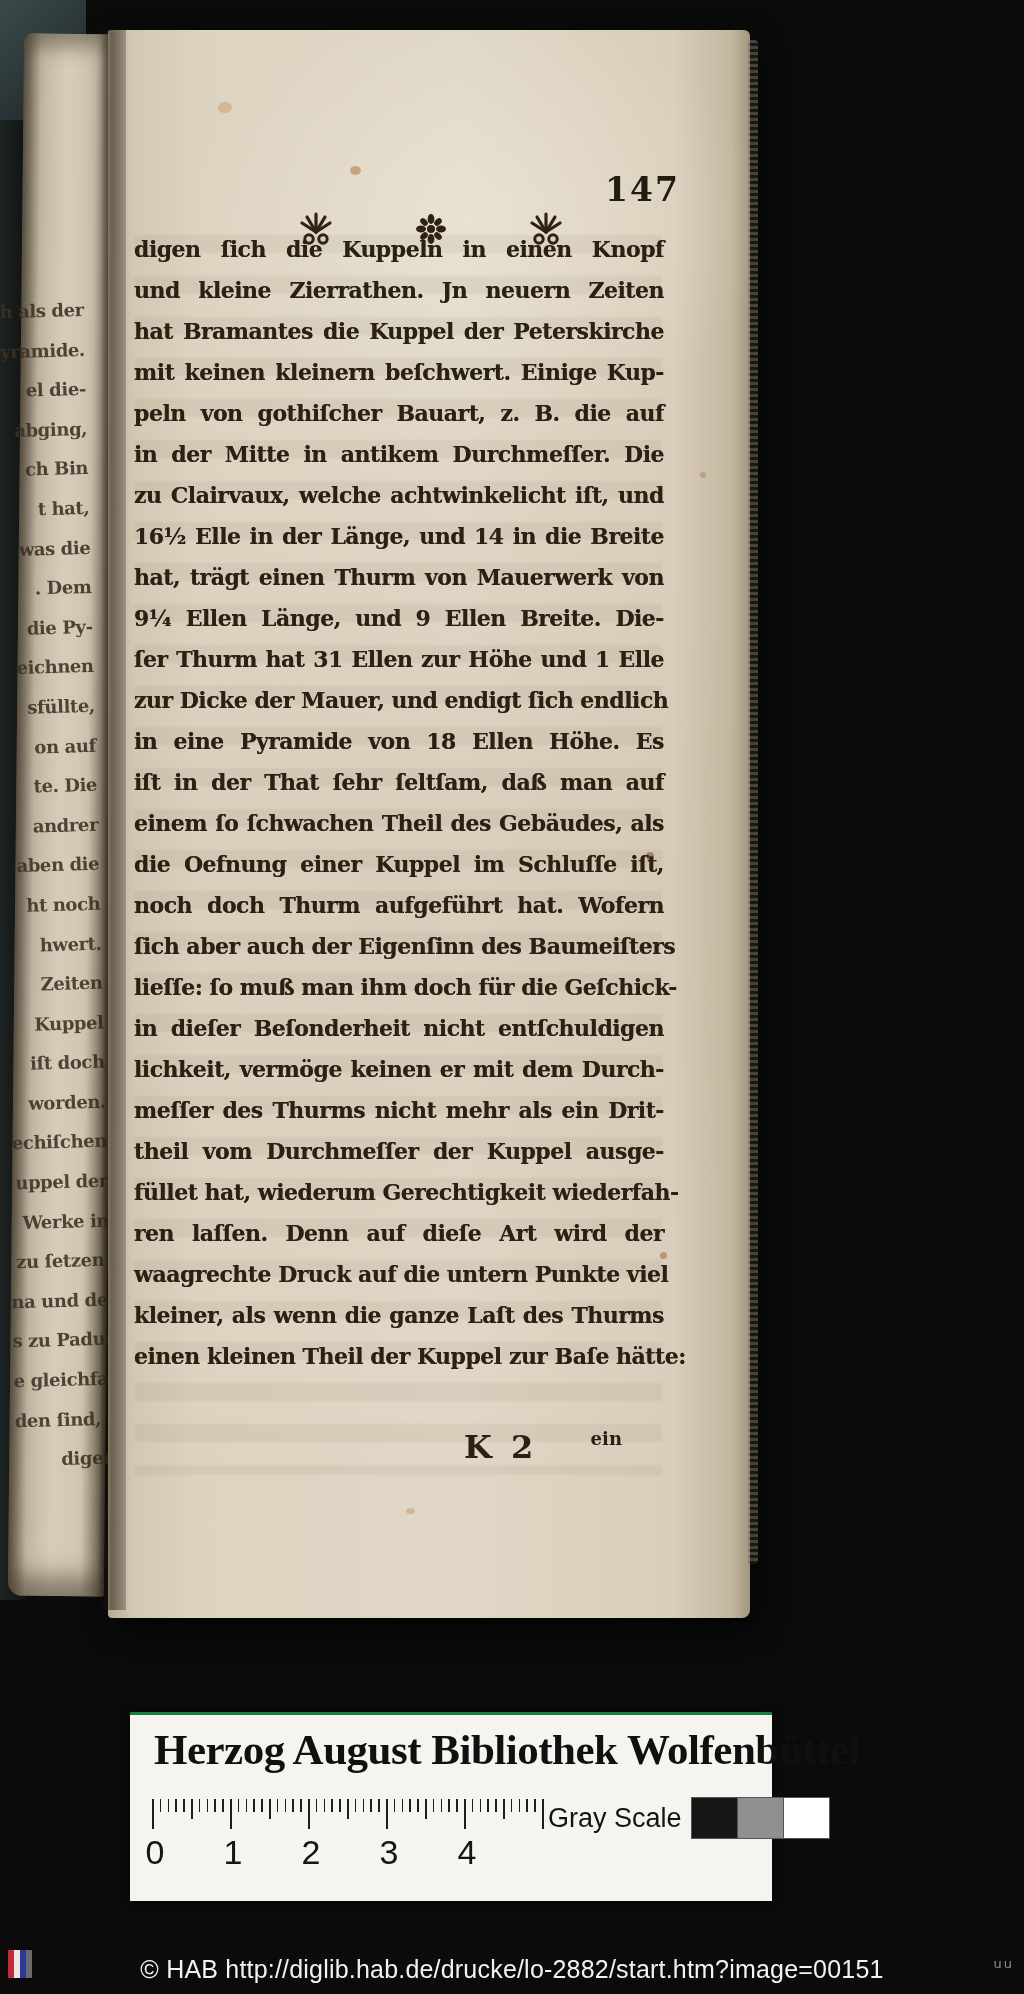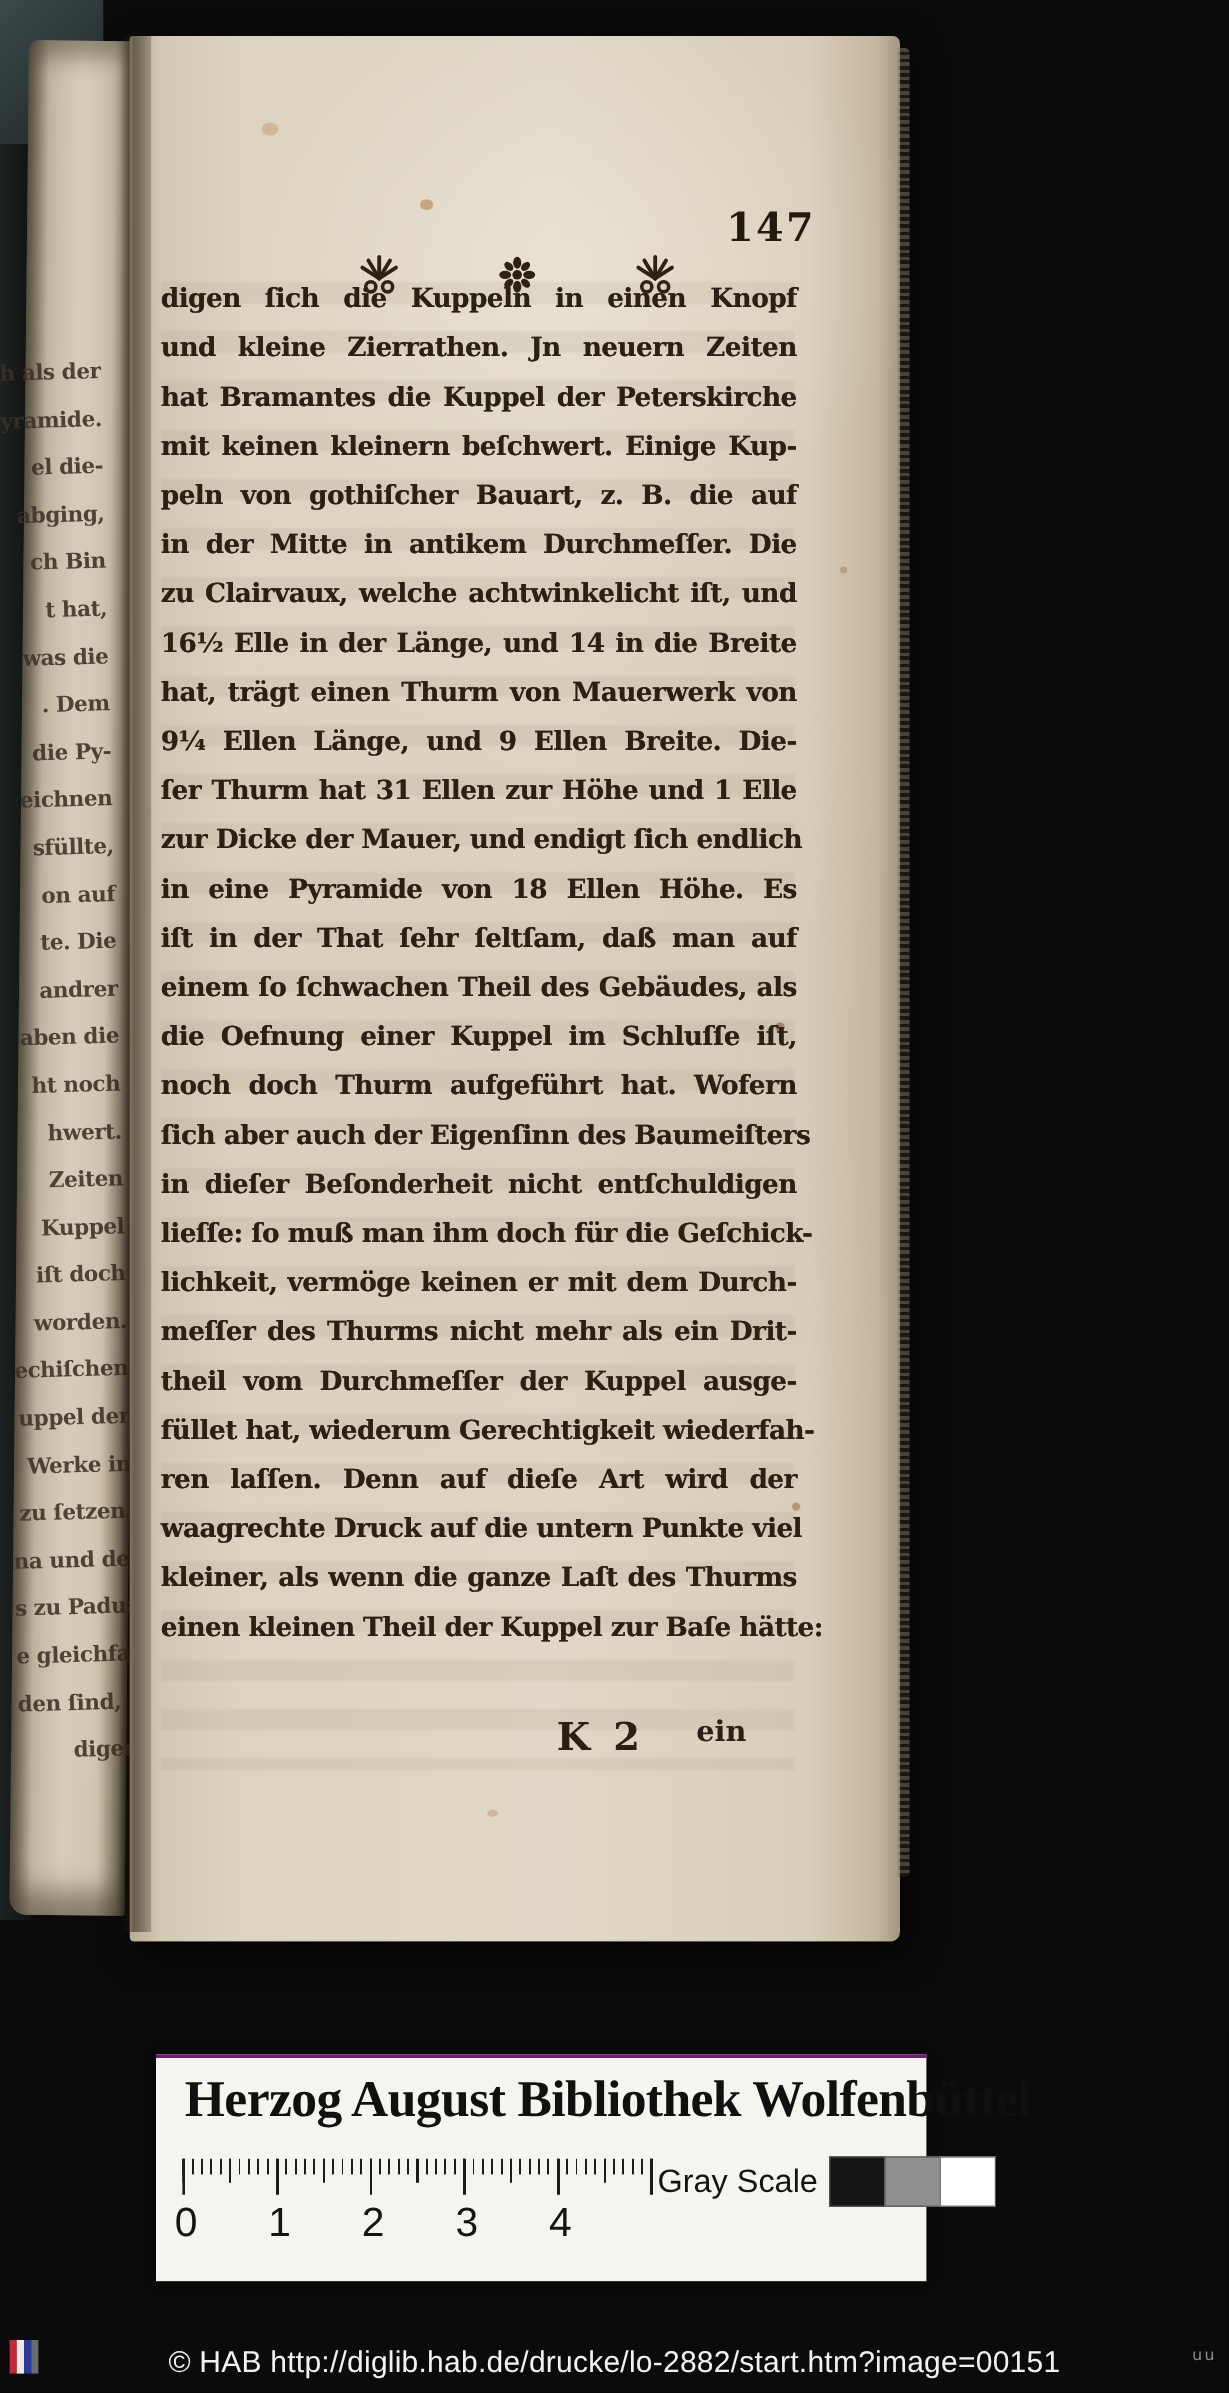--- a/index.html
+++ b/index.html
@@ -45,24 +45,24 @@
   .page-number{position:absolute;left:462px;top:140px;width:110px;text-align:right;
         font-size:33px;font-weight:700;color:#241b10;letter-spacing:2px;}
   
   .textblock{position:absolute;left:26px;top:206px;width:530px;color:#2b2014;}
   .bodyline{height:41px;font-size:22px;font-weight:700;letter-spacing:-0.5px;
         text-align:justify;text-align-last:justify;white-space:nowrap;overflow:visible;
         text-shadow:0 0 .5px rgba(43,32,20,.65);}
   .sig-row{position:absolute;left:26px;top:1398px;width:530px;height:40px;
         font-weight:700;color:#2b2014;}
   .signature{position:absolute;left:330px;font-size:32px;letter-spacing:4px;}
-  .catchword{position:absolute;right:42px;font-size:24px;}
+  .catchword{position:absolute;right:42px;font-size:18px;}
   
   .banner{position:absolute;left:130px;top:1712px;width:642px;height:186px;background:#f5f4ef;
-        border-top:3px solid #701a75;box-shadow:0 0 10px rgba(0,0,0,.6);
+        border-top:3px solid #15803d;box-shadow:0 0 10px rgba(0,0,0,.6);
         font-family:"Liberation Sans","DejaVu Sans",sans-serif;}
   .banner-title{margin:10px 10px 0 24px;font-family:"Liberation Serif","DejaVu Serif",serif;
         font-weight:700;font-size:43px;color:#101010;letter-spacing:-0.5px;white-space:nowrap;}
   .ruler{position:absolute;left:22px;top:84px;width:420px;height:90px;}
   .ruler-ticks{width:400px;height:30px;
         background-image:
           repeating-linear-gradient(90deg,#1c1c1c 0 1.6px,rgba(0,0,0,0) 1.6px 7.8px),
           repeating-linear-gradient(90deg,#1c1c1c 0 1.8px,rgba(0,0,0,0) 1.8px 39px),
           repeating-linear-gradient(90deg,#1c1c1c 0 2.4px,rgba(0,0,0,0) 2.4px 78px);
         background-size:397px 13px,397px 20px,399px 30px;
@@ -199,22 +199,22 @@
         <div class="bodyline">hat, trägt einen Thurm von Mauerwerk von</div>
         <div class="bodyline">9¼ Ellen Länge, und 9 Ellen Breite.  Die-</div>
         <div class="bodyline">ſer Thurm hat 31 Ellen zur Höhe und 1 Elle</div>
         <div class="bodyline">zur Dicke der Mauer, und endigt ſich endlich</div>
         <div class="bodyline">in eine Pyramide von 18 Ellen Höhe.  Es</div>
         <div class="bodyline">iſt in der That ſehr ſeltſam, daß man auf</div>
         <div class="bodyline">einem ſo ſchwachen Theil des Gebäudes, als</div>
         <div class="bodyline">die Oefnung einer Kuppel im Schluſſe iſt,</div>
         <div class="bodyline">noch doch Thurm aufgeführt hat.  Wofern</div>
         <div class="bodyline">ſich aber auch der Eigenſinn des Baumeiſters</div>
+        <div class="bodyline">lieſſe: ſo muß man ihm doch für die Geſchick-</div>
         <div class="bodyline">in dieſer Beſonderheit nicht entſchuldigen</div>
-        <div class="bodyline">lieſſe: ſo muß man ihm doch für die Geſchick-</div>
         <div class="bodyline">lichkeit, vermöge keinen er mit dem Durch-</div>
         <div class="bodyline">meſſer des Thurms nicht mehr als ein Drit-</div>
         <div class="bodyline">theil vom Durchmeſſer der Kuppel ausge-</div>
         <div class="bodyline">füllet hat, wiederum Gerechtigkeit wiederfah-</div>
         <div class="bodyline">ren laſſen.  Denn auf dieſe Art wird der</div>
         <div class="bodyline">waagrechte Druck auf die untern Punkte viel</div>
         <div class="bodyline">kleiner, als wenn die ganze Laſt des Thurms</div>
         <div class="bodyline">einen kleinen Theil der Kuppel zur Baſe hätte:</div>
       </div>
 

